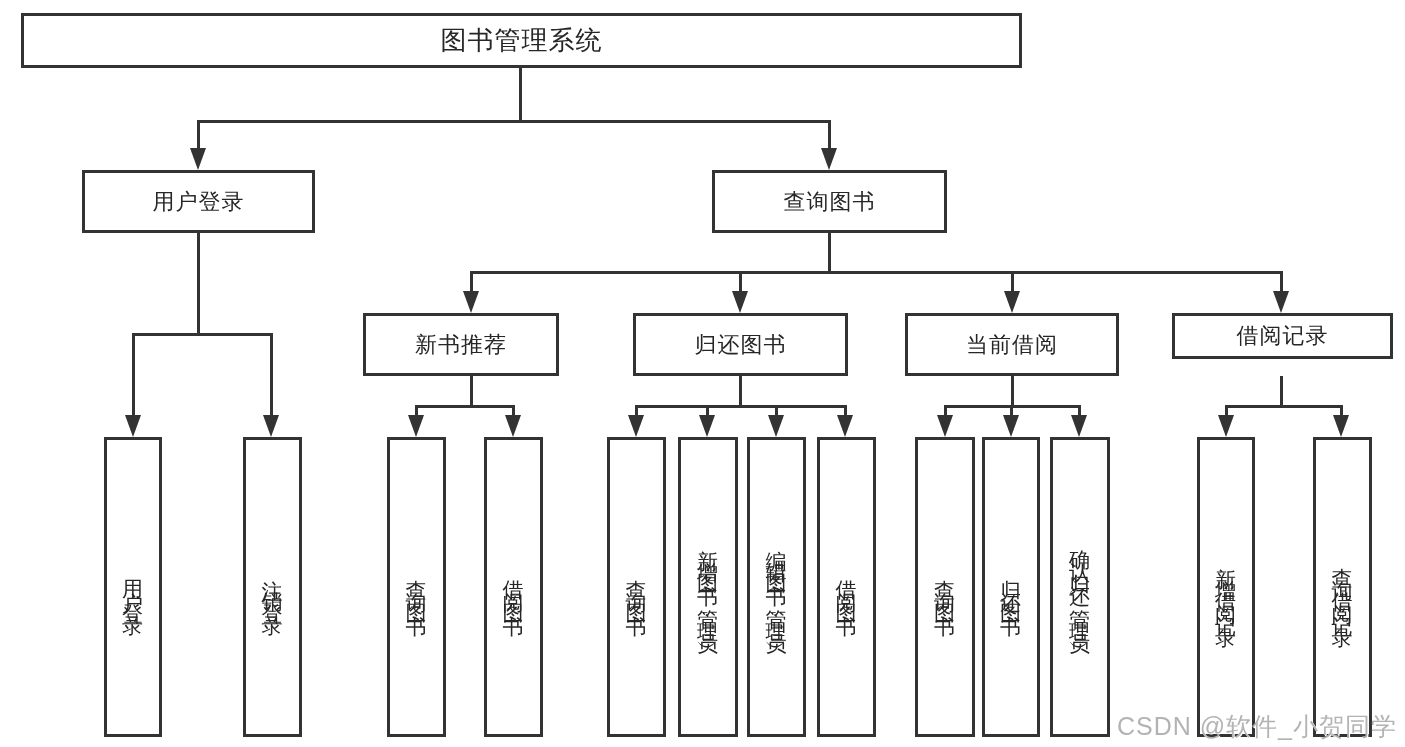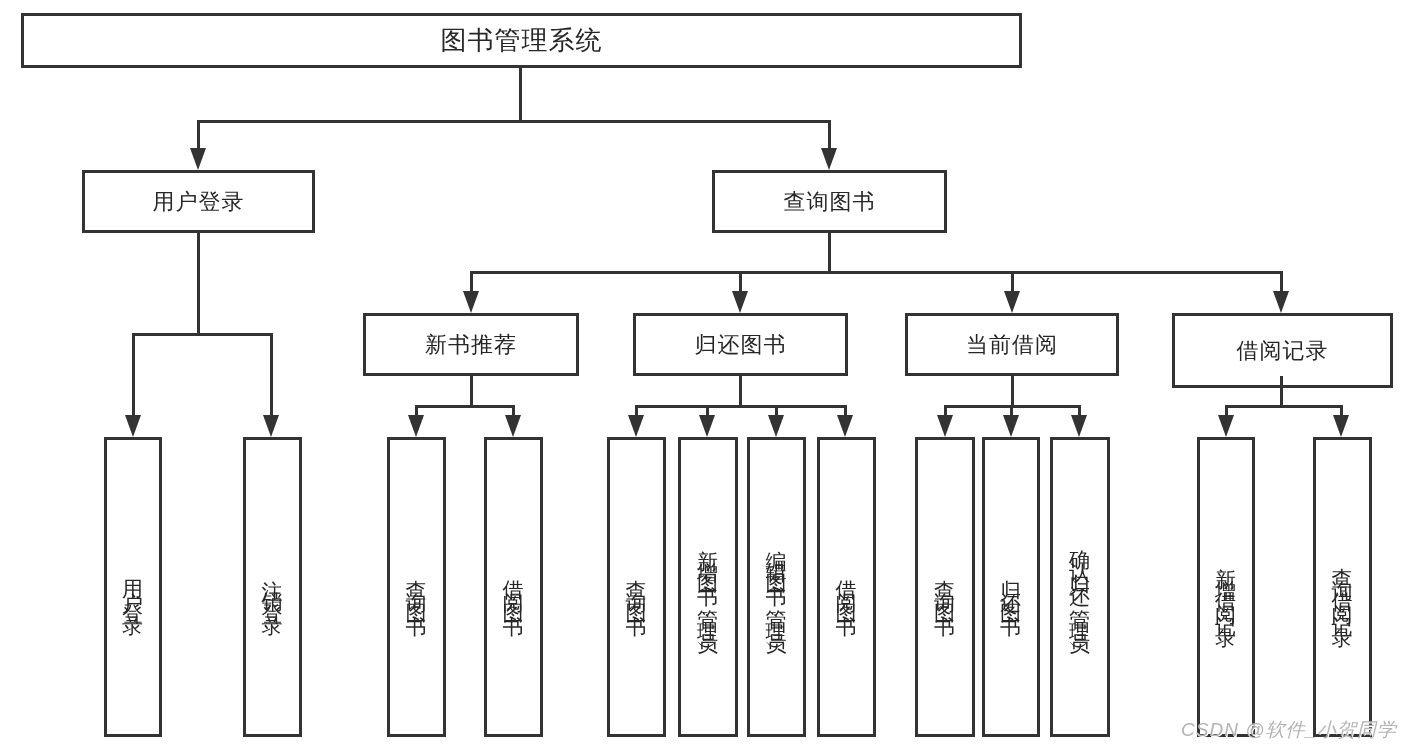--- a/index.html
+++ b/index.html
@@ -33,23 +33,22 @@
   .vline{width:3px;}
   .hline{height:3px;}
   .arrow{
     position:absolute;width:0;height:0;
     border-left:8px solid transparent;
     border-right:8px solid transparent;
     border-top:22px solid #333333;
   }
   .watermark{
     position:absolute;right:8px;bottom:4px;
-    color:#b3b3b3;font-size:19px;letter-spacing:1px;
+    color:#b3b3b3;font-size:25px;letter-spacing:1px;
     text-shadow:1px 1px 0 #ffffff;
-    font-style:italic;
   }
 </style>
 </head>
 <body>
 
 <div class="stage">
 
   <div class="node root" style="left:21px;top:13px;width:1001px;height:55px;">
     <span>图书管理系统</span>
   </div>
@@ -79,30 +78,30 @@
   <div class="hline" style="left:470px;top:271px;width:813px;"></div>
   <div class="vline" style="left:470px;top:271px;height:24px;"></div>
   <div class="arrow" style="left:463px;top:291px;"></div>
   <div class="vline" style="left:739px;top:271px;height:24px;"></div>
   <div class="arrow" style="left:732px;top:291px;"></div>
   <div class="vline" style="left:1011px;top:271px;height:24px;"></div>
   <div class="arrow" style="left:1004px;top:291px;"></div>
   <div class="vline" style="left:1280px;top:271px;height:24px;"></div>
   <div class="arrow" style="left:1273px;top:291px;"></div>
 
-  <div class="node" style="left:363px;top:313px;width:216px;height:63px;">
+  <div class="node" style="left:363px;top:313px;width:196px;height:63px;">
     <span>新书推荐</span>
   </div>
   <div class="node" style="left:633px;top:313px;width:215px;height:63px;">
     <span>归还图书</span>
   </div>
   <div class="node" style="left:905px;top:313px;width:214px;height:63px;">
     <span>当前借阅</span>
   </div>
-  <div class="node" style="left:1172px;top:313px;width:221px;height:75px;text-align:right;">
+  <div class="node" style="left:1172px;top:313px;width:221px;height:46px;text-align:right;">
     <span>借阅记录</span>
   </div>
 
   <div class="vline" style="left:470px;top:376px;height:29px;"></div>
   <div class="hline" style="left:415px;top:405px;width:100px;"></div>
   <div class="vline" style="left:415px;top:405px;height:14px;"></div>
   <div class="arrow" style="left:408px;top:415px;"></div>
   <div class="vline" style="left:512px;top:405px;height:14px;"></div>
   <div class="arrow" style="left:505px;top:415px;"></div>
 

